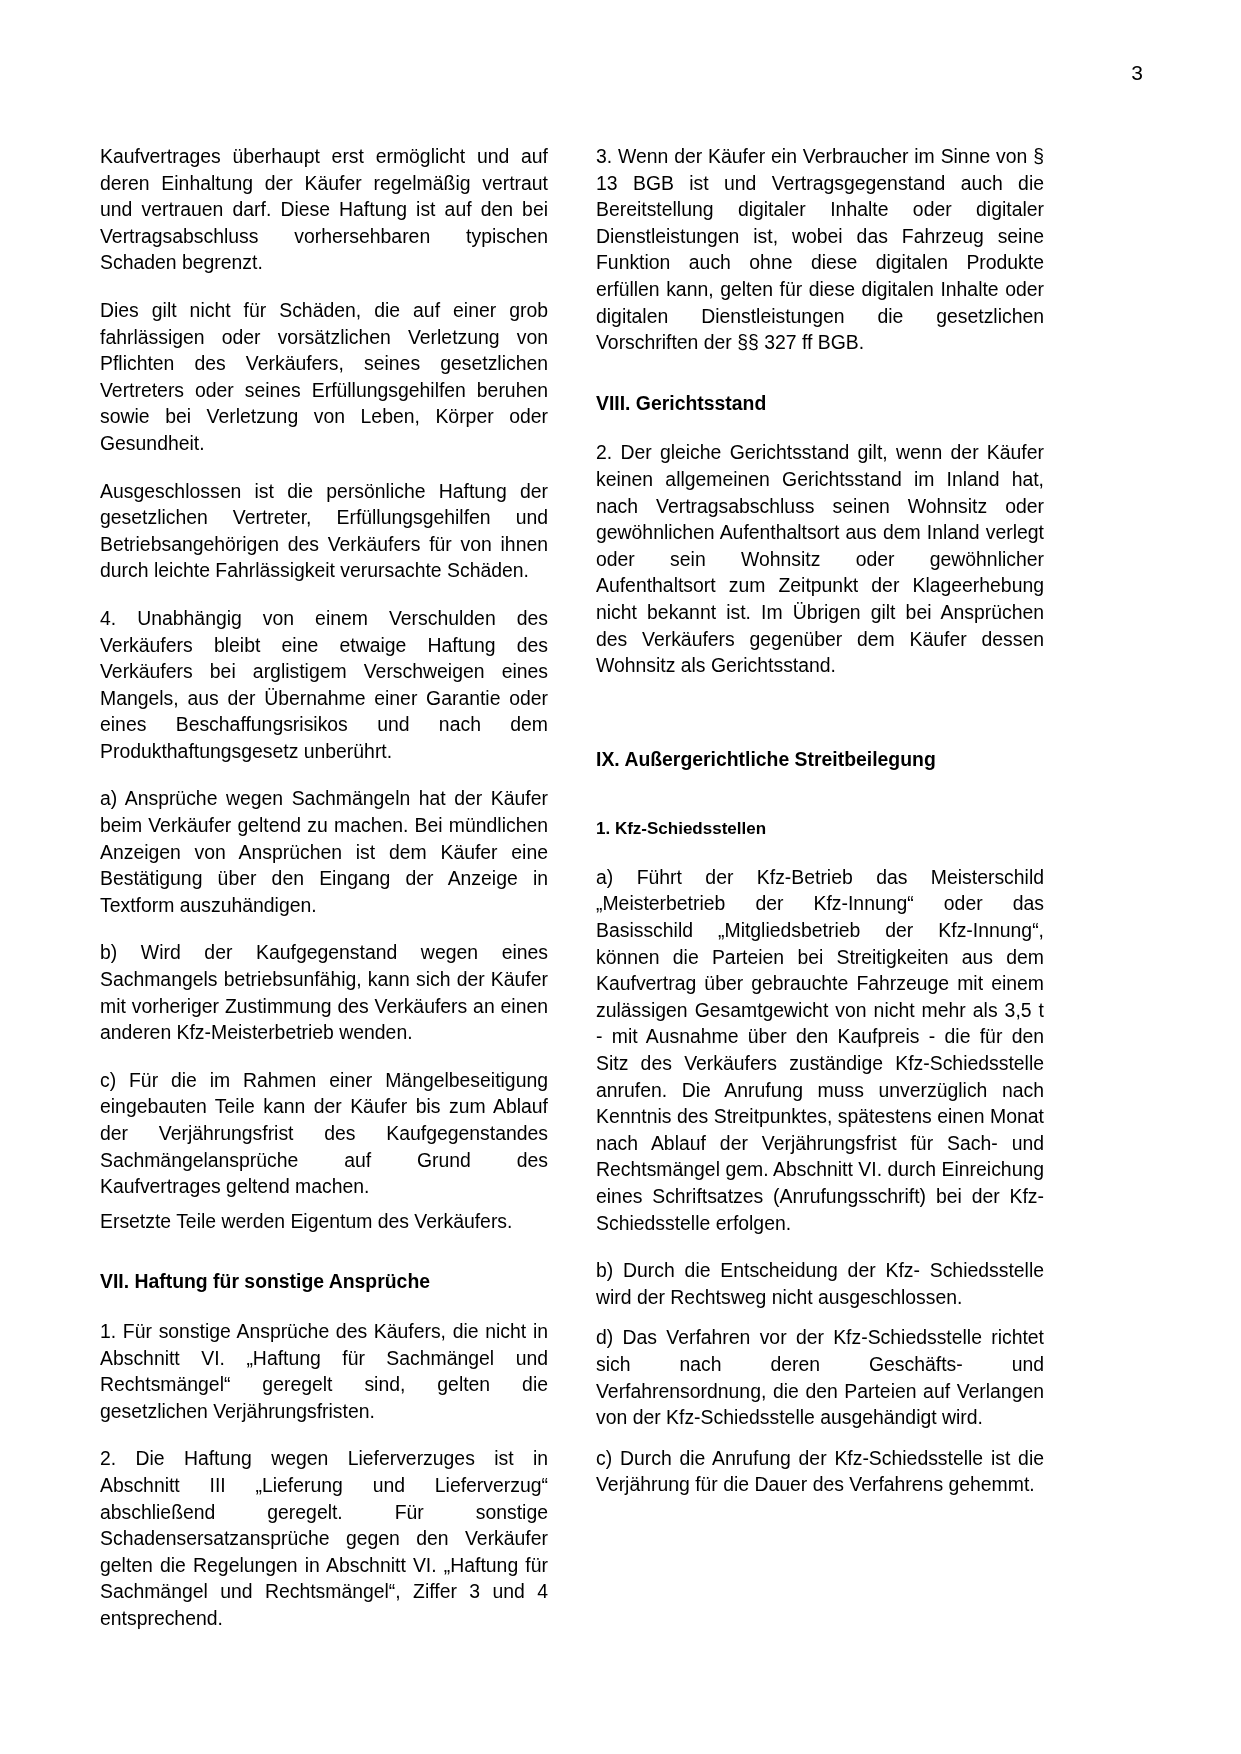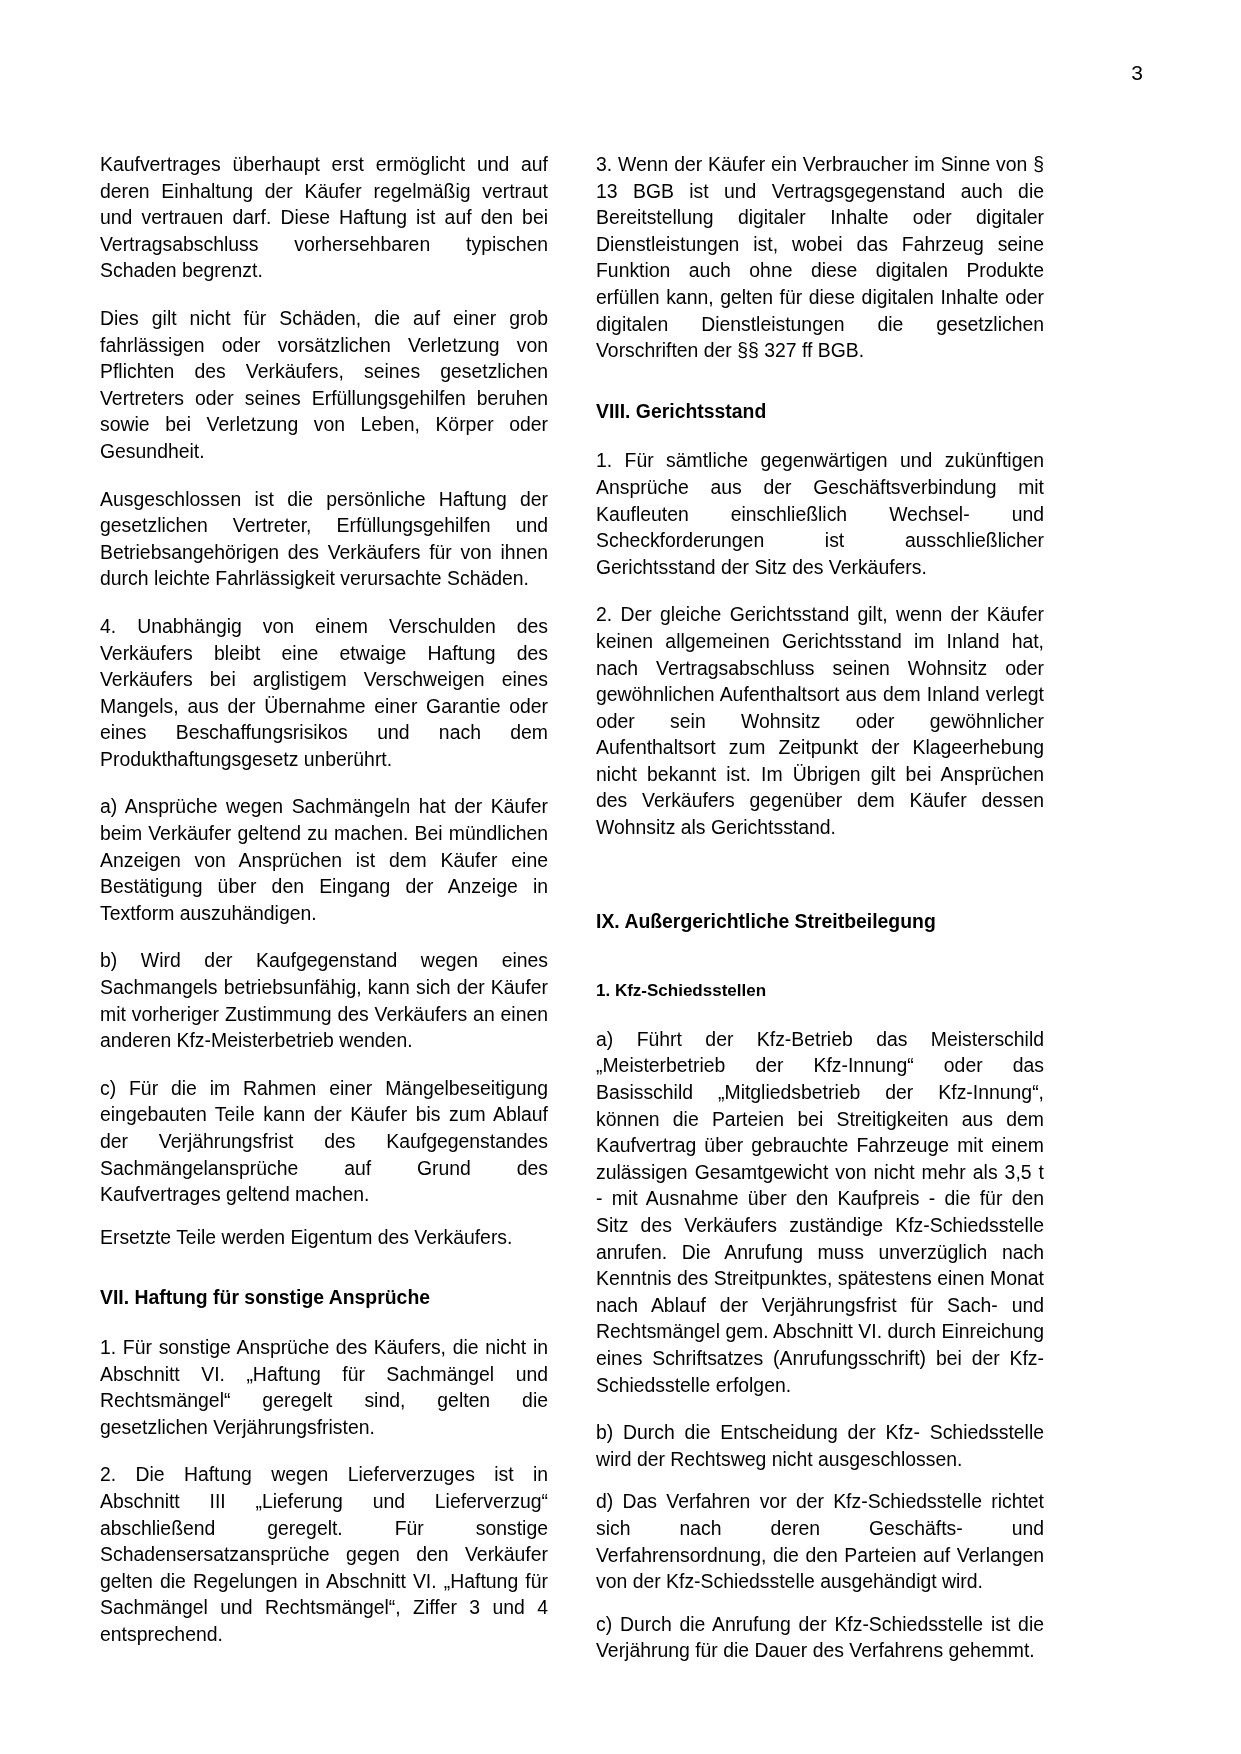--- a/index.html
+++ b/index.html
@@ -31,21 +31,21 @@
     left: 100px;
     width: 1041px;
     display: flex;
     gap: 48px;
   }
   .col {
     width: 448px;
     flex: 0 0 448px;
   }
   p.body {
-    margin: 16px 0 21px 0;
+    margin: 8px 0 21px 0;
     font-size: 19.4px;
     line-height: 26.6px;
     text-align: justify;
     text-justify: inter-word;
     hyphens: none;
     word-spacing: 0px;
   }
   p.tight {
     margin-bottom: 14px;
   }
@@ -94,21 +94,20 @@
       <p class="body">2. Die Haftung wegen Lieferverzuges ist in Abschnitt III „Lieferung und Lieferverzug“ abschließend geregelt. Für sonstige Schadensersatzansprüche gegen den Verkäufer gelten die Regelungen in Abschnitt VI. „Haftung für Sachmängel und Rechtsmängel“, Ziffer 3 und 4 entsprechend.</p>
 
     </div>
 
     <div class="col">
 
       <p class="body">3. Wenn der Käufer ein Verbraucher im Sinne von § 13 BGB ist und Vertragsgegenstand auch die Bereitstellung digitaler Inhalte oder digitaler Dienstleistungen ist, wobei das Fahrzeug seine Funktion auch ohne diese digitalen Produkte erfüllen kann, gelten für diese digitalen Inhalte oder digitalen Dienstleistungen die gesetzlichen Vorschriften der §§ 327 ff BGB.</p>
 
       <h2 class="heading">VIII. Gerichtsstand</h2>
 
-      <p class="body">1. Für sämtliche gegenwärtigen und zukünftigen Ansprüche aus der Geschäftsverbindung mit Kaufleuten einschließlich Wechsel- und Scheckforderungen ist ausschließlicher Gerichtsstand der Sitz des Verkäufers.</p>
       <p class="body">2. Der gleiche Gerichtsstand gilt, wenn der Käufer keinen allgemeinen Gerichtsstand im Inland hat, nach Vertragsabschluss seinen Wohnsitz oder gewöhnlichen Aufenthaltsort aus dem Inland verlegt oder sein Wohnsitz oder gewöhnlicher Aufenthaltsort zum Zeitpunkt der Klageerhebung nicht bekannt ist. Im Übrigen gilt bei Ansprüchen des Verkäufers gegenüber dem Käufer dessen Wohnsitz als Gerichtsstand.</p>
 
       <div class="spacer-lg"></div>
 
       <h2 class="heading">IX. Außergerichtliche Streitbeilegung</h2>
 
       <h3 class="subheading">1. Kfz-Schiedsstellen</h3>
 
       <p class="body">a) Führt der Kfz-Betrieb das Meisterschild „Meisterbetrieb der Kfz-Innung“ oder das Basisschild „Mitgliedsbetrieb der Kfz-Innung“, können die Parteien bei Streitigkeiten aus dem Kaufvertrag über gebrauchte Fahrzeuge mit einem zulässigen Gesamtgewicht von nicht mehr als 3,5 t - mit Ausnahme über den Kaufpreis - die für den Sitz des Verkäufers zuständige Kfz-Schiedsstelle anrufen. Die Anrufung muss unverzüglich nach Kenntnis des Streitpunktes, spätestens einen Monat nach Ablauf der Verjährungsfrist für Sach- und Rechtsmängel gem. Abschnitt VI. durch Einreichung eines Schriftsatzes (Anrufungsschrift) bei der Kfz-Schiedsstelle erfolgen.</p>
       <p class="body tight">b) Durch die Entscheidung der Kfz- Schiedsstelle wird der Rechtsweg nicht ausgeschlossen.</p>

